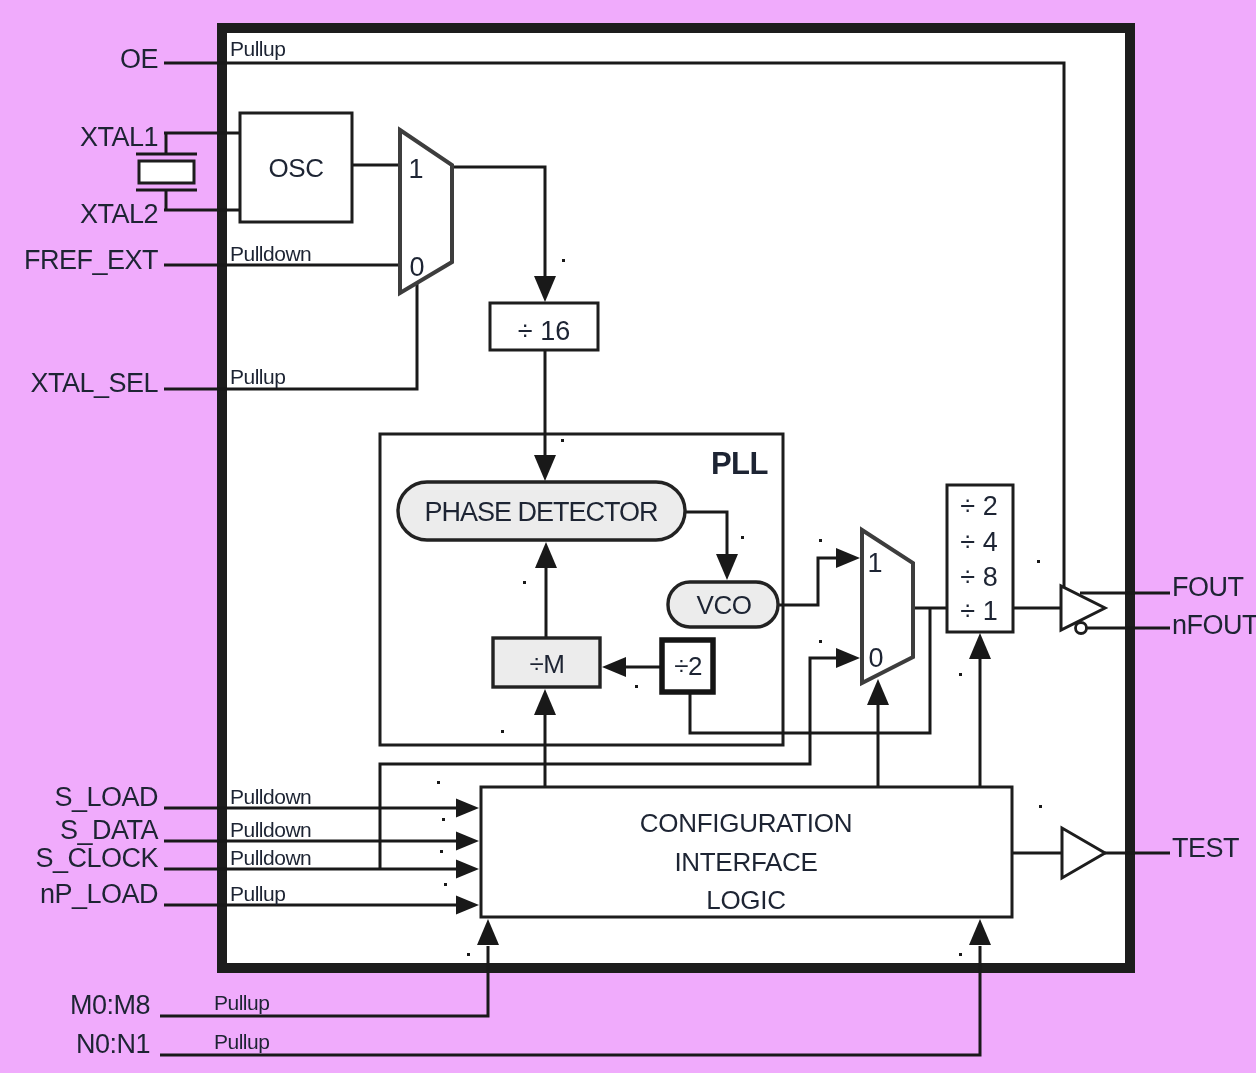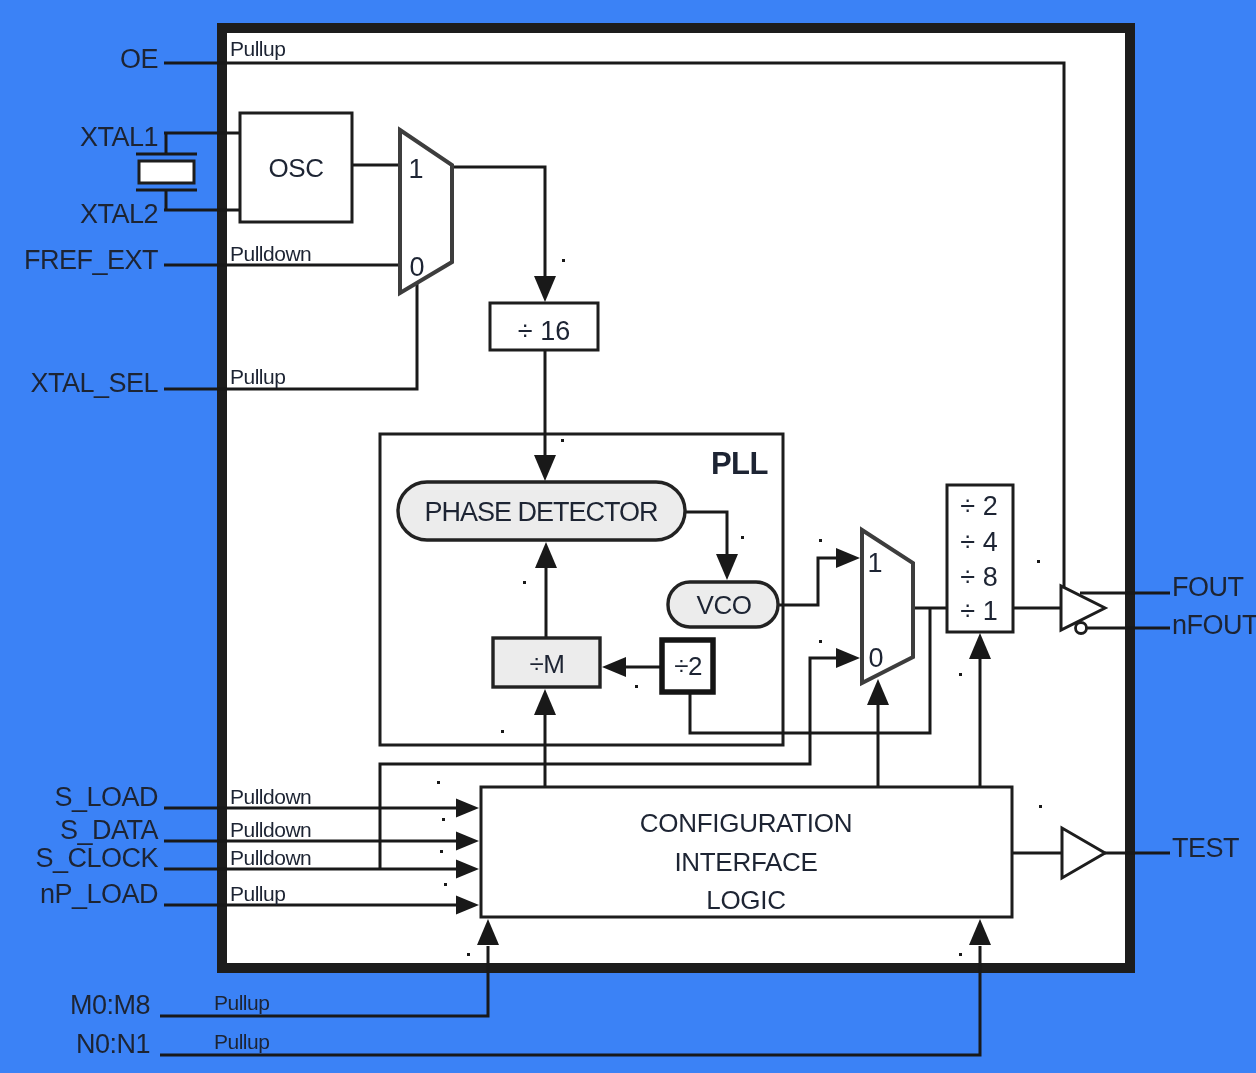--- a/index.html
+++ b/index.html
@@ -1,16 +1,16 @@
 <!DOCTYPE html>
 <html><head>
 <meta charset="utf-8">
 <style>
   html,body{margin:0;padding:0;background:#ffffff;}
-  .stage{position:relative;width:1256px;height:1073px;background:#3b82f6;overflow:hidden;}
+  .stage{position:relative;width:1256px;height:1073px;background:#f0abfc;overflow:hidden;}
   svg{display:block;}
   .wire{stroke:#191919;stroke-width:3;fill:none;stroke-linejoin:miter;stroke-linecap:butt;}
   .arrow{fill:#191919;stroke:none;}
   .box{fill:#ffffff;stroke:#1d1d1d;stroke-width:3;}
   .box-thick{fill:#ffffff;stroke:#141414;stroke-width:5.5;}
   .box-gray{fill:#ececec;stroke:#222222;stroke-width:3.4;}
   .mux{fill:#ffffff;stroke:#3d3d3d;stroke-width:4;stroke-linejoin:miter;}
   .buffer{fill:#ffffff;stroke:#1d1d1d;stroke-width:3;stroke-linejoin:miter;}
   .chip{fill:#ffffff;stroke:#1d1d1d;stroke-width:10;}
   text{font-family:"Liberation Sans","DejaVu Sans",sans-serif;fill:#1d2433;}

